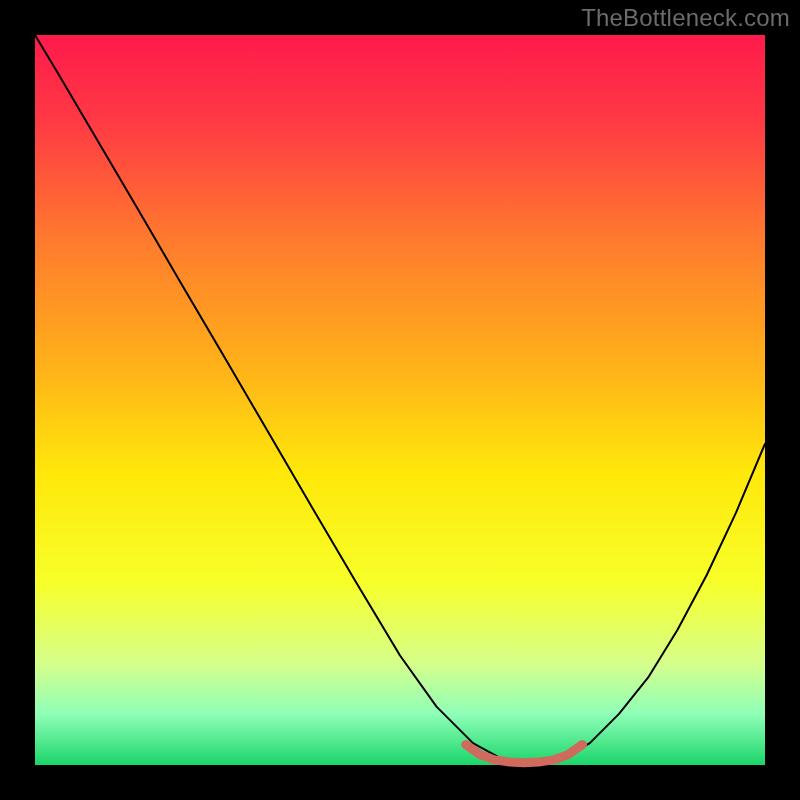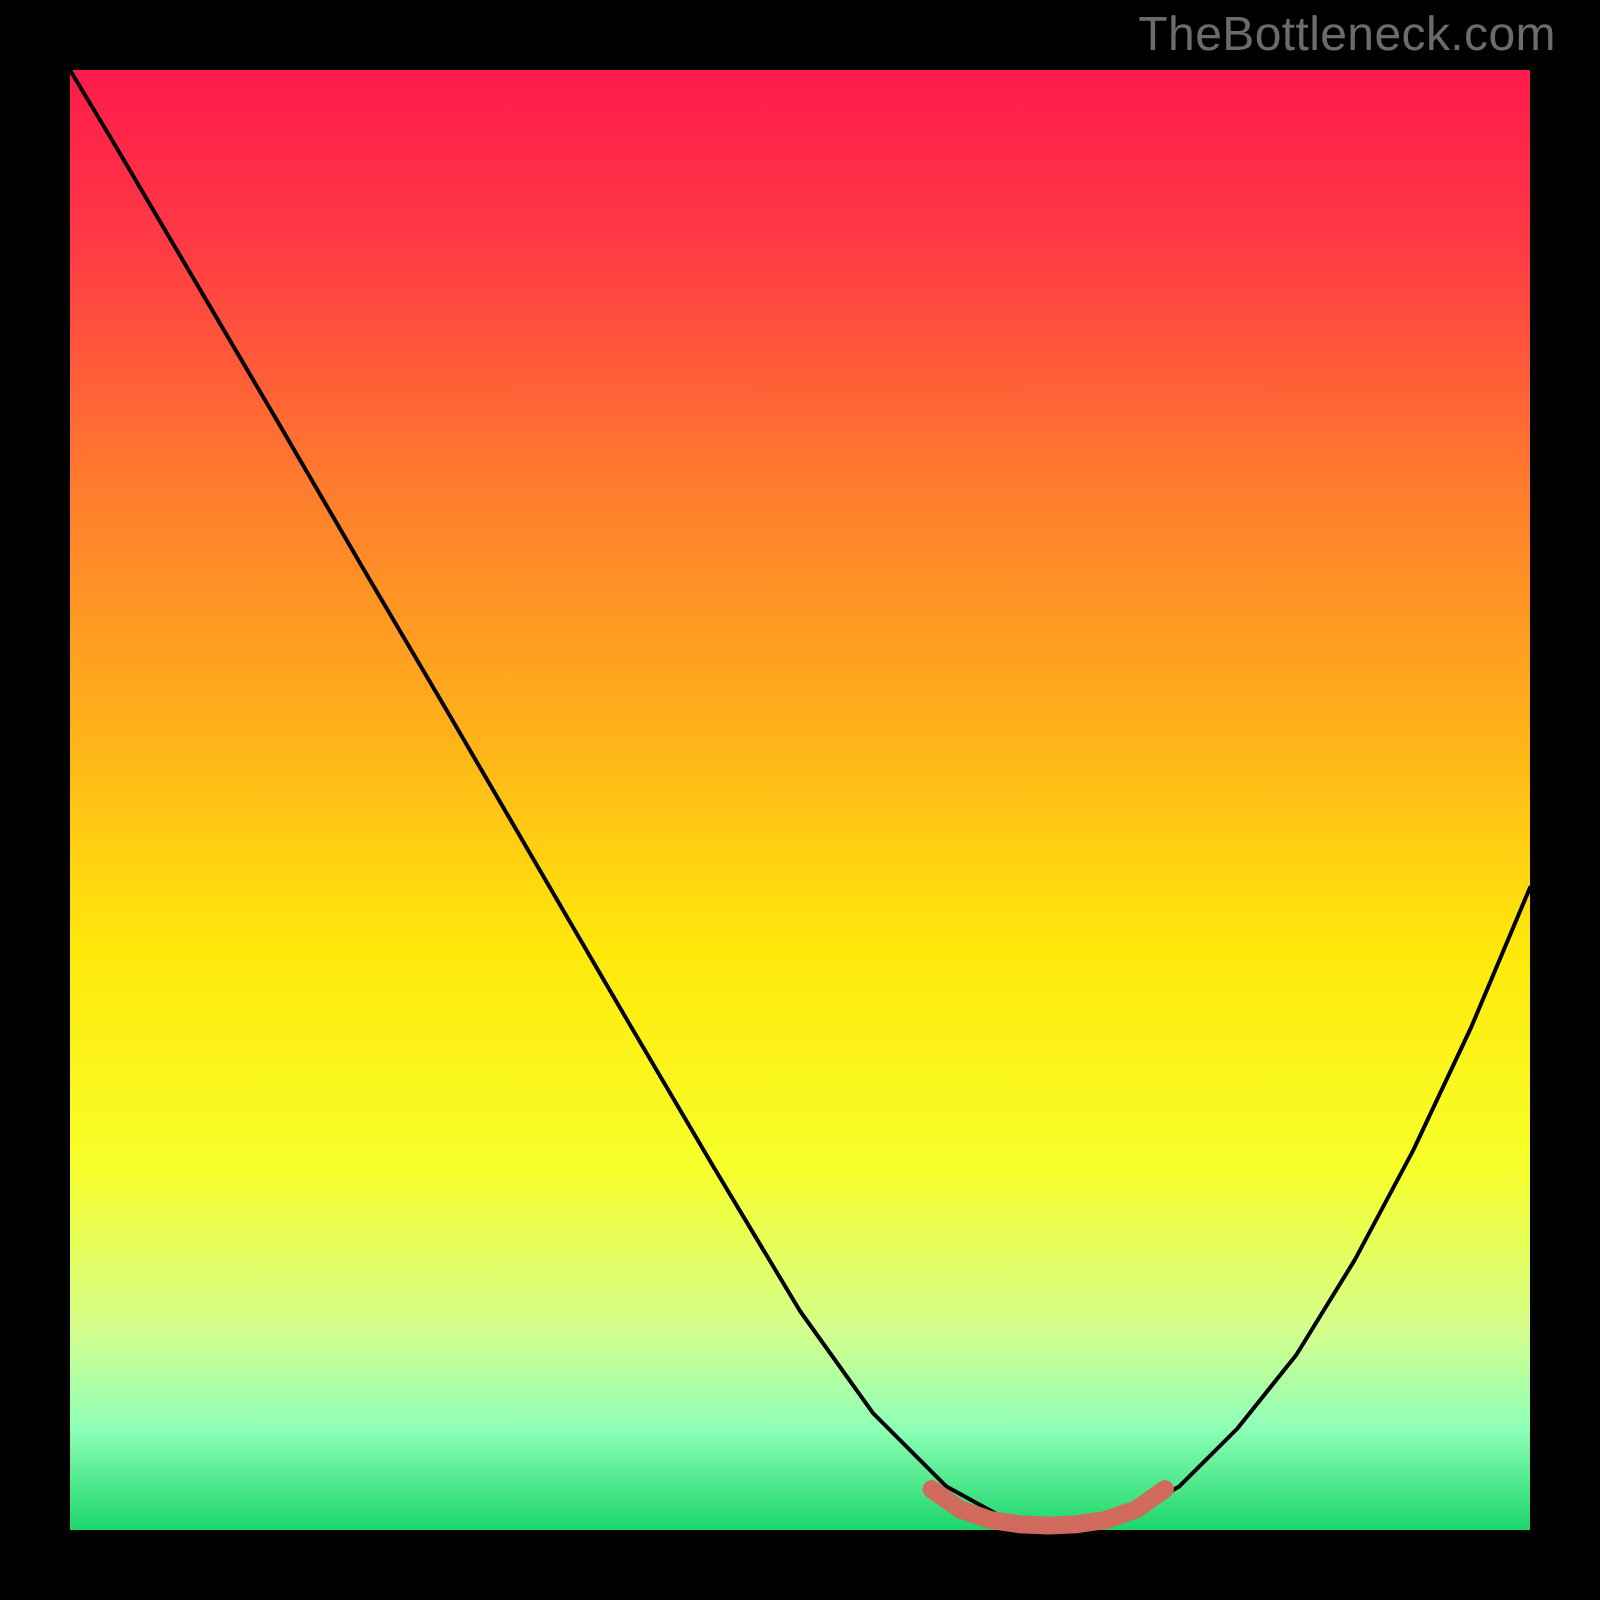--- a/index.html
+++ b/index.html
@@ -13,21 +13,21 @@
   }
   .frame {
     position: relative;
     width: 800px;
     height: 800px;
     background: #000;
   }
   .watermark {
     position: absolute;
     top: 4px;
-    right: 22px;
+    right: 10px;
     color: #6b6b6b;
     font-size: 24px;
     font-weight: 400;
     letter-spacing: 0.2px;
     z-index: 10;
     font-family: Arial, Helvetica, sans-serif;
   }
   svg.plot {
     position: absolute;
     left: 0;

